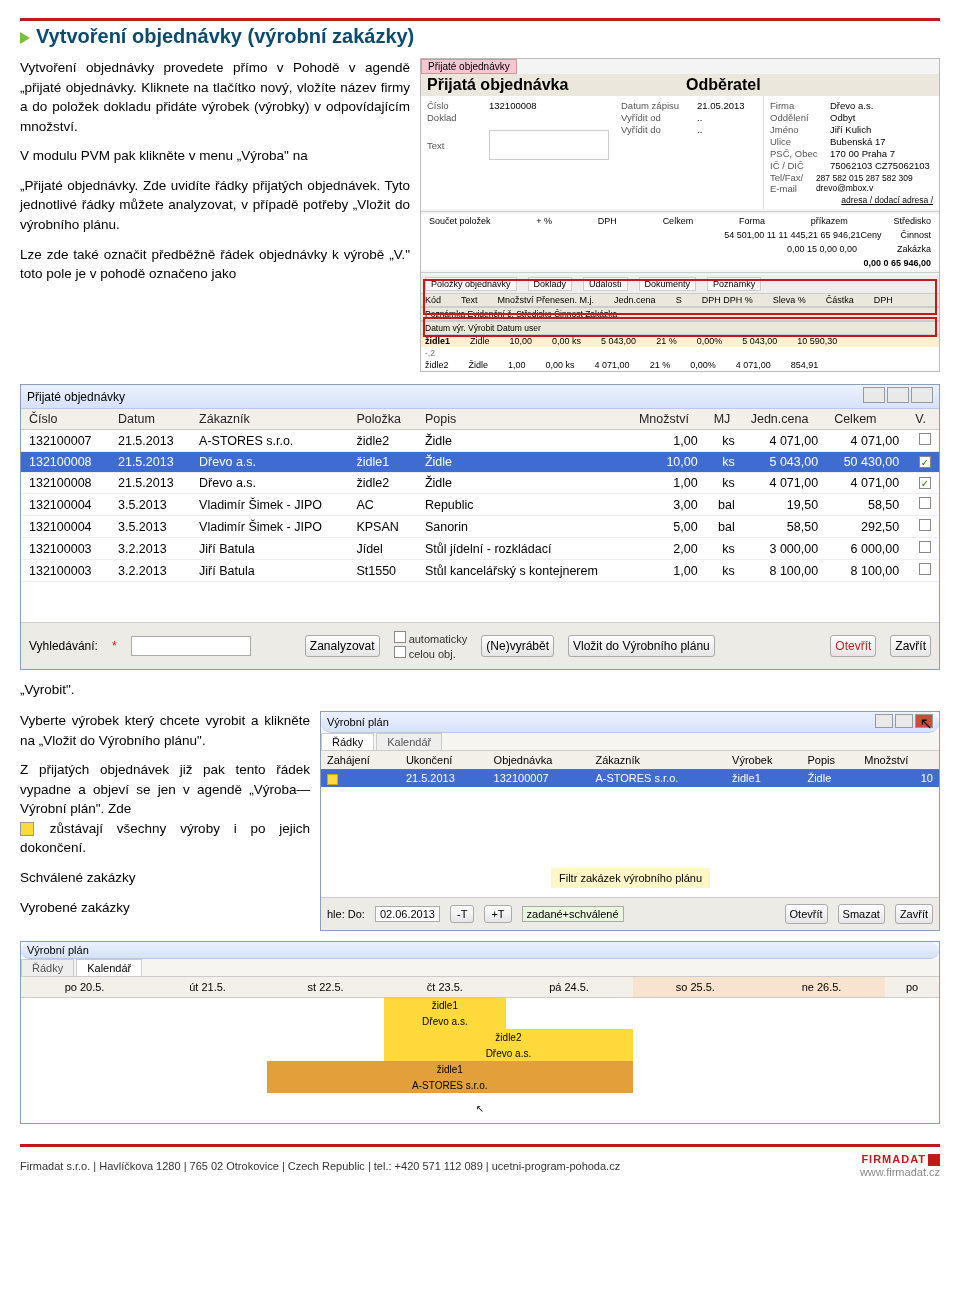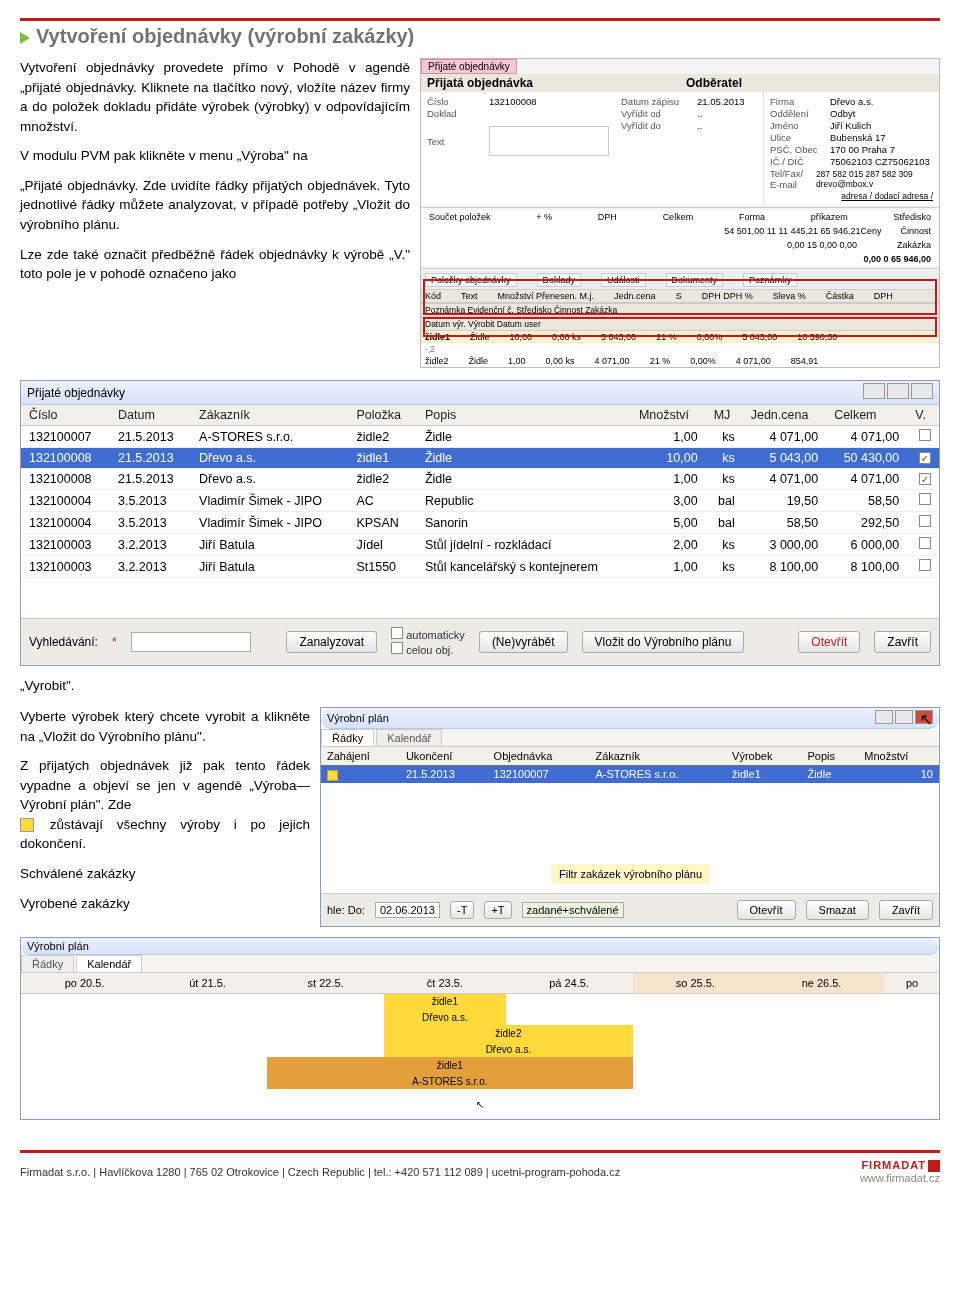--- a/index.html
+++ b/index.html
@@ -16,21 +16,21 @@
     display: block;
     background:#c01a1a;
     height:3px;
     width:100%;
     margin-bottom:2px;
   }
   h1.heading {
     font-size: 20px;
     font-weight: bold;
     margin: 4px 0 10px 0;
-    color: #737373;
+    color: #0c4a6e;
   }
   h1.heading .tri {
     display:inline-block;
     width:0;height:0;
     border-top:6px solid transparent;
     border-bottom:6px solid transparent;
     border-left:10px solid #7abf3e;
     margin-right:6px;
     vertical-align:middle;
   }
@@ -47,40 +47,40 @@
   .pink-tab { background:#f7c5d4;font-size:10px;padding:1px 6px;display:inline-block; border:1px solid #c99; }
   .form-top { display:flex; font-size:10px; background:#fff; }
   .form-col { padding:4px 6px; }
   .field-row { display:flex; gap:4px; margin-bottom:1px; align-items:center;}
   .field-lbl { color:#555; width:58px; font-size:9.5px;}
   .field-val { background:#fff; min-width:60px; font-size:9.5px;}
   .odb-lbl { color:#555;font-size:9.5px;width:56px;}
   .odb-val {font-size:9.5px;}
   hr.thin{border:none;border-top:1px solid #ccc;margin:2px 0;}
   .sumbar{display:flex;justify-content:space-between;font-size:9px;background:#fff;padding:2px 8px;}
-  .tabs-row{display:flex;gap:20px;font-size:9px;padding:2px 4px;background:#eee;}
+  .tabs-row{display:flex;gap:11px;font-size:9px;padding:2px 4px;background:#eee;}
   .tabs-row span{padding:1px 5px;border:1px solid #ccc;background:#f8f8f8;}
   .mini-head{display:flex;font-size:9px;background:#ece7dc;padding:1px 4px;gap:20px;border-top:1px solid #ccc;border-bottom:1px solid #ccc;}
   .mini-row{display:flex;font-size:9px;background:#fff;padding:1px 4px;gap:20px;}
   .red-frame{position:absolute;border:2px solid #c01a1a;pointer-events:none;}
 
   
   .orders-win{ border:1px solid #8a9fbf; margin-top:12px; font-size:12px; }
   .orders-titlebar{ display:flex;justify-content:space-between;align-items:center;background:linear-gradient(#ecf1ff,#d6e2f8);border-bottom:1px solid #b8c8e6;padding:2px 6px;font-size:12px;}
   .orders-titlebar .win-icons span{display:inline-block;width:22px;height:16px;border:1px solid #999;margin-left:2px;background:#e9e9e9;}
   .orders-titlebar .close{background:#d04a3a;}
   table.orders{width:100%;border-collapse:collapse;font-size:12.5px;}
   table.orders th{background:#f3f0e9;font-weight:normal;text-align:left;padding:3px 8px;border-bottom:1px solid #ccc;font-size:12.5px;color:#222;}
   table.orders td{padding:3px 8px;border-bottom:1px solid #eee;}
   tr.sel td{background:#3e6cd1;color:#fff;}
   td.num{text-align:right;}
   .chk{display:inline-block;width:12px;height:12px;border:1px solid #888;background:#fff;text-align:center;font-size:10px;line-height:11px;}
   .chk.on::after{content:"✓";color:#2a6b00;}
   .orders-bottom{background:#ecebe5;border-top:1px solid #ccc;padding:8px;display:flex;gap:14px;align-items:center;font-size:12px;}
-  .sbtn{border:1px solid #aaa;background:linear-gradient(#fff,#e5e5e5);padding:3px 12px;border-radius:3px;}
+  .sbtn{border:1px solid #aaa;background:linear-gradient(#fff,#e5e5e5);padding:3px 4px;border-radius:3px;}
   .sbtn.red{color:#b22;}
   .inp{border:1px solid #aaa;background:#fff;height:20px;width:120px;}
   .cb-col{font-size:11px;color:#333;line-height:14px;}
 
   
   .sec2{display:flex;gap:10px;margin-top:14px;}
   .sec2 .t2{flex:0 0 290px;font-size:13.5px;line-height:1.45;}
   .sec2 .t2 p{margin:0 0 10px 0;text-align:justify;}
   .swatch{display:inline-block;width:14px;height:14px;vertical-align:middle;margin-right:2px;border:1px solid #999;}
   .sw-yellow{background:#ffda3a;}
@@ -109,21 +109,21 @@
   .cal-tabs .inact{background:#eee;color:#555;}
   table.cal{width:100%;border-collapse:collapse;font-size:11px;}
   table.cal th{background:#f3f0e9;font-weight:normal;padding:4px;border-bottom:1px solid #ccc;}
   table.cal th.wend{background:#f8e4ce;}
   table.cal td{height:16px;padding:0;text-align:center;font-size:10px;}
   .gantt{color:#000;}
   .g-yellow{background:#ffda3a;}
   .g-orange{background:#e3a03a;}
 
   
-  .footer{border-top:3px solid #c01a1a;margin-top:30px;padding-top:6px;font-size:11px;color:#333;display:flex;justify-content:space-between;align-items:center;}
+  .footer{border-top:3px solid #c01a1a;margin-top:20px;padding-top:6px;font-size:11px;color:#333;display:flex;justify-content:space-between;align-items:center;}
   .firmadat{font-weight:bold;color:#c01a1a;letter-spacing:1px;}
   .firmadat .sq2{display:inline-block;width:12px;height:12px;background:#c01a1a;margin-left:2px;vertical-align:middle;}
   .sec3 { display:flex; gap:10px; margin-top:10px; align-items:flex-start;}
   .sec3 .t3 { flex:0 0 290px;font-size:13.5px;line-height:1.45;text-align:justify;}
 </style>
 </head>
 <body>
 
 <div class="page">
   <div class="bar-red"></div>
@@ -132,21 +132,21 @@
   <div class="two-col">
     <div class="left-text">
       <p>Vytvoření objednávky provedete přímo v Pohodě v agendě „přijaté objednávky. Kliknete na tlačítko nový, vložíte název firmy a do položek dokladu přidáte výrobek (výrobky) v odpovídajícím množství.</p>
       <p>V modulu PVM pak klikněte v menu „Výroba" na</p>
       <p>„Přijaté objednávky. Zde uvidíte řádky přijatých objednávek. Tyto jednotlivé řádky můžete analyzovat, v případě potřeby „Vložit do výrobního plánu.</p>
       <p>Lze zde také označit předběžně řádek objednávky k výrobě „V." toto pole je v pohodě označeno jako</p>
     </div>
 
     <div class="screenshot-box">
       <span class="pink-tab">Přijaté objednávky</span>
-      <div style="display:flex;background:#ece7dc;font-weight:bold;font-size:12px;">
+      <div style="display:flex;background:#ece7dc;font-weight:bold;font-size:16px;">
         <div style="flex:1;padding:2px 6px;">Přijatá objednávka</div>
         <div style="flex:1;padding:2px 6px;">Odběratel</div>
       </div>
       <div class="form-top">
         <div class="form-col" style="flex:1;">
           <div class="field-row">
               <span class="field-lbl">Číslo</span>
               <span class="field-val">132100008</span>
             </div>
           <div class="field-row">

